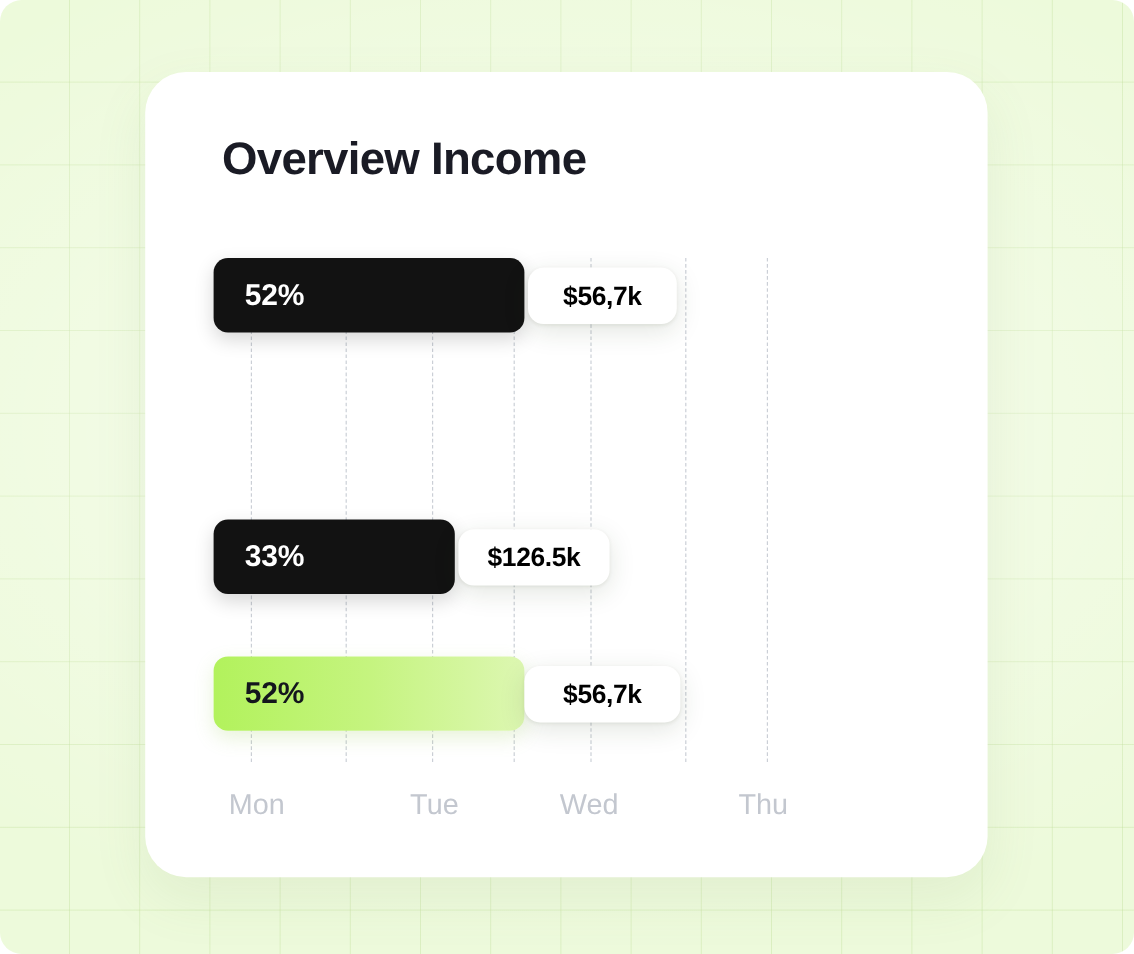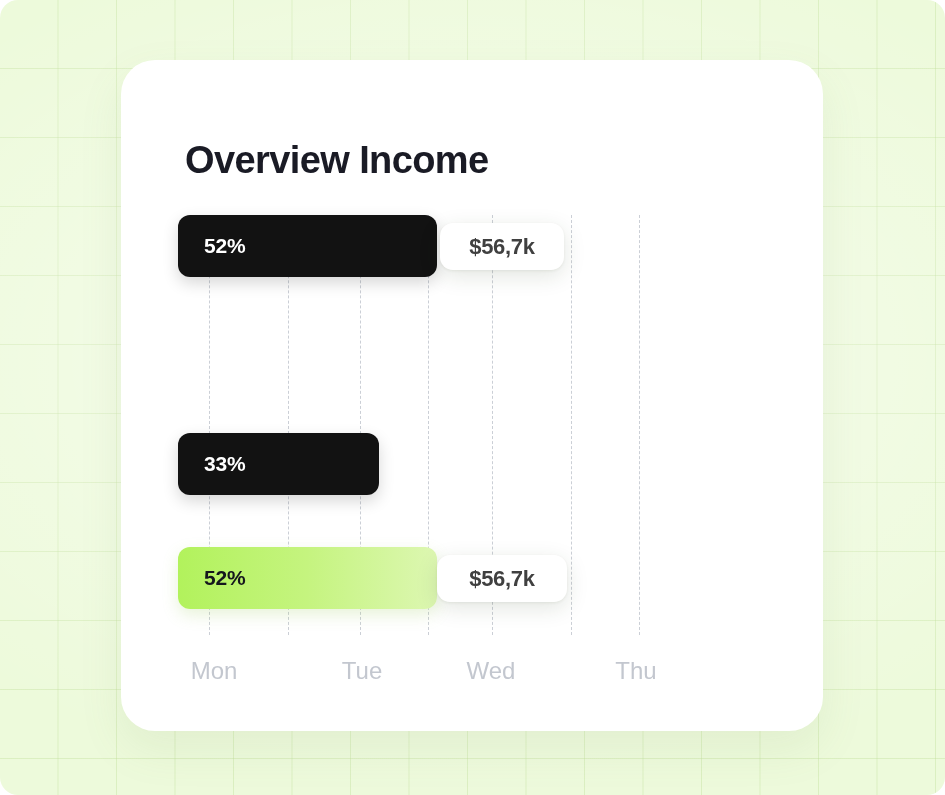--- a/index.html
+++ b/index.html
@@ -56,21 +56,20 @@
 
   #card-title {
     position: absolute;
     left: 64px;
     top: 52px;
     font-size: 38px;
     font-weight: 700;
     letter-spacing: -0.6px;
     color: #1a1b25;
     white-space: nowrap;
-    margin-top: 27px;
   }
 
   
   #plot {
     position: absolute;
     left: 57px;    
     top: 155px;    
     width: 590px;
     height: 420px;
   }
@@ -104,21 +103,21 @@
   }
   .bar.dark {
     background: #121212;
     box-shadow: 0 6px 16px rgba(0,0,0,0.16);
   }
   .bar.green {
     background: linear-gradient(90deg, #b2f25c 0%, #c5f47f 50%, #ddf7b2 100%);
     box-shadow: 0 6px 16px rgba(150, 200, 80, 0.22);
   }
   .bar-pct {
-    font-size: 21px;
+    font-size: 25px;
     font-weight: 700;
     letter-spacing: -0.2px;
     white-space: nowrap;
   }
   .bar.dark .bar-pct { color: #ffffff; }
   .bar.green .bar-pct { color: #14161d; }
 
   .tooltip {
     position: absolute;
     top: 8px;
@@ -129,21 +128,21 @@
     display: flex;
     align-items: center;
     justify-content: center;
     padding: 0 20px;
     box-sizing: border-box;
   }
   .tooltip-value {
     font-size: 22px;
     font-weight: 600;
     letter-spacing: -0.3px;
-    color: #404040;
+    color: #000000;
     white-space: nowrap;
   }
 
   
   #xaxis {
     position: absolute;
     left: 57px;
     top: 575px;
     width: 590px;
     height: 70px;
@@ -187,20 +186,23 @@
         <div class="tooltip" style="left:262px; width:124px;">
           <span class="tooltip-value">$56,7k</span>
         </div>
       </div>
 
 
       <div class="bar-row" style="top:218px;">
         <div class="bar dark" style="width:201px;">
           <span class="bar-pct">33%</span>
         </div>
+        <div class="tooltip" style="left:204px; width:126px;">
+          <span class="tooltip-value">$126.5k</span>
+        </div>
       </div>
 
       <div class="bar-row" style="top:332px;">
         <div class="bar green" style="width:259px;">
           <span class="bar-pct">52%</span>
         </div>
         <div class="tooltip" style="left:259px; width:130px;">
           <span class="tooltip-value">$56,7k</span>
         </div>
       </div>

